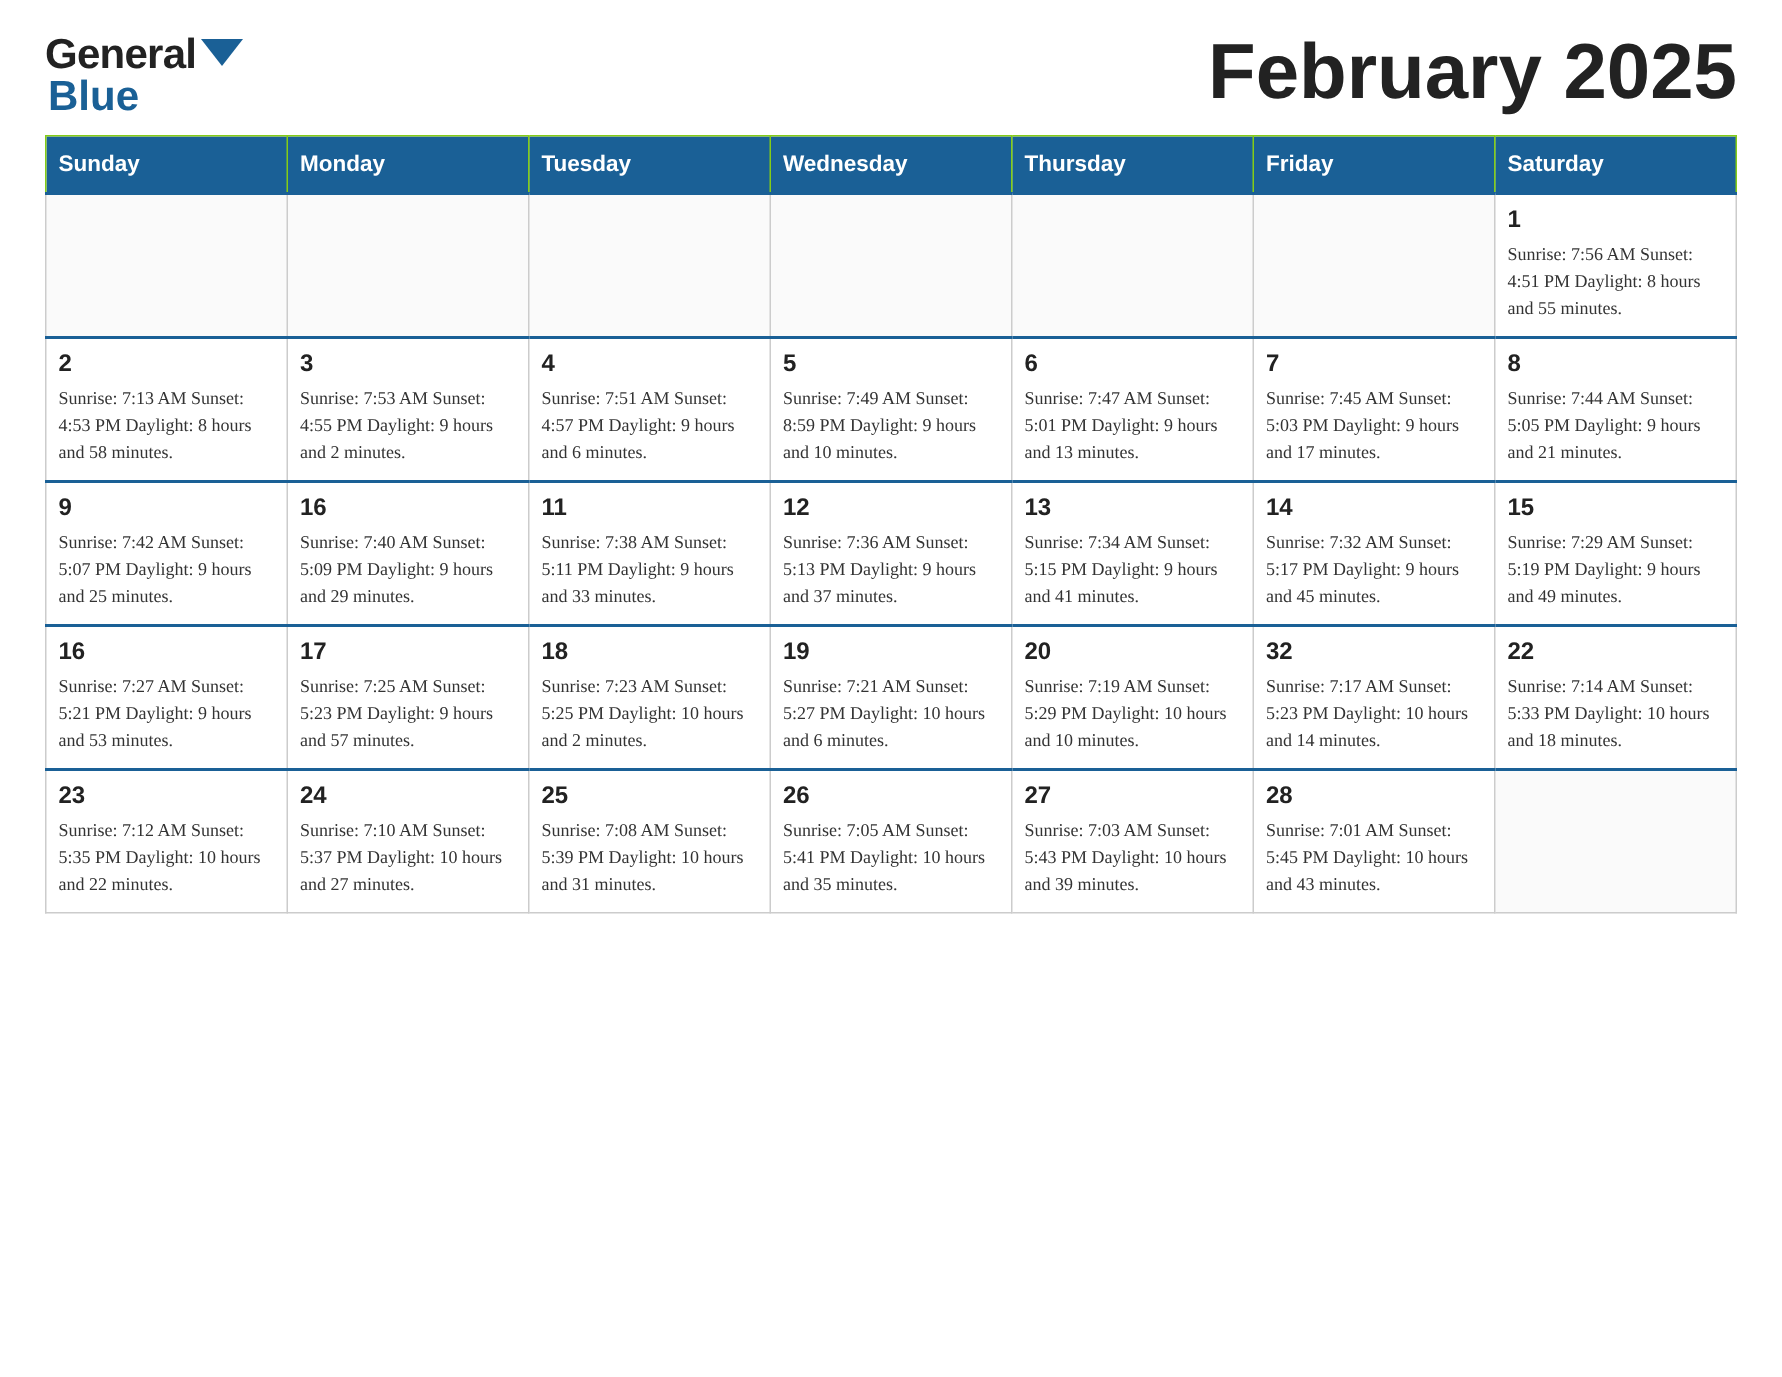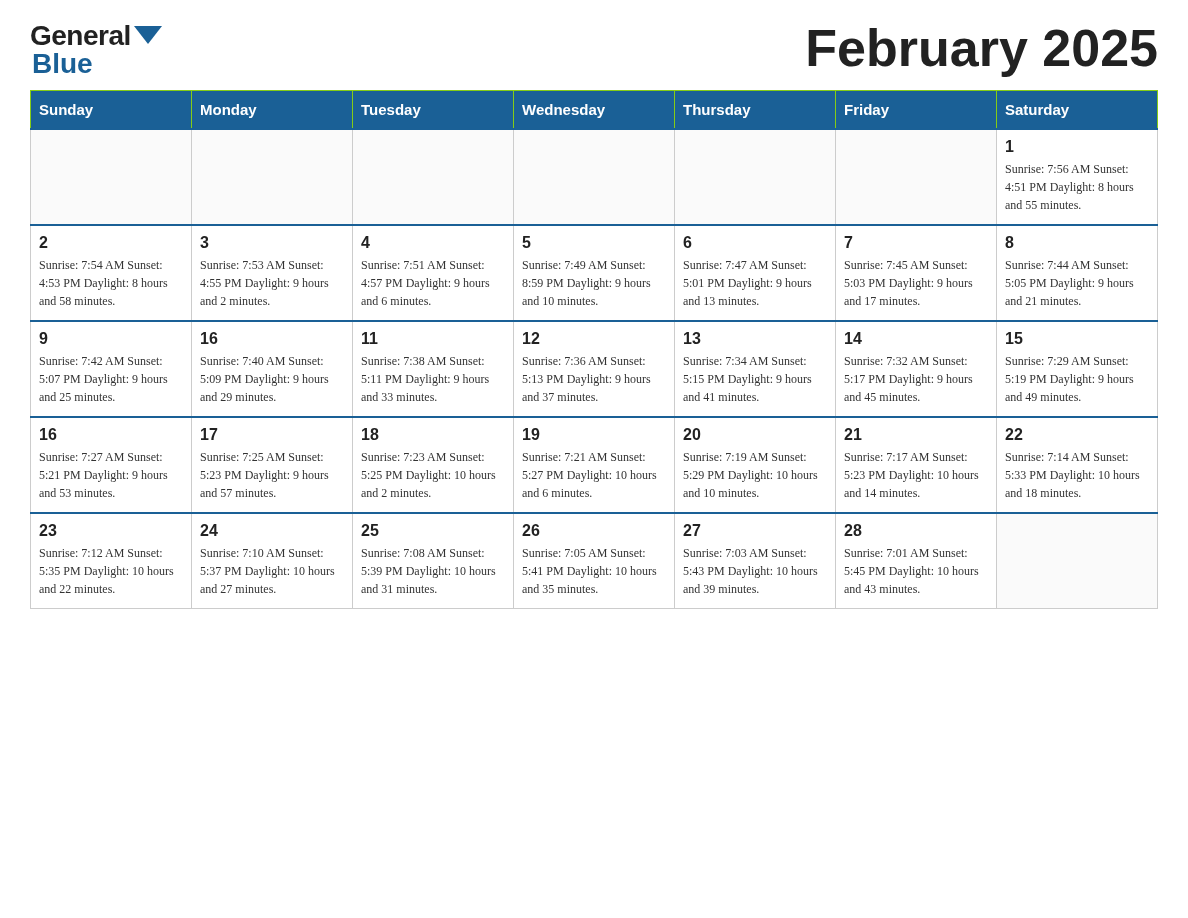--- a/index.html
+++ b/index.html
@@ -143,21 +143,21 @@
         <td>
           <div class="day-num">1</div>
           <div class="day-info">Sunrise: 7:56 AM
 Sunset: 4:51 PM
 Daylight: 8 hours and 55 minutes.</div>
         </td>
       </tr>
       <tr>
         <td>
           <div class="day-num">2</div>
-          <div class="day-info">Sunrise: 7:54 AM
+          <div class="day-info">Sunrise: 7:13 AM
 Sunset: 4:53 PM
 Daylight: 8 hours and 58 minutes.</div>
         </td>
         <td>
           <div class="day-num">3</div>
           <div class="day-info">Sunrise: 7:53 AM
 Sunset: 4:55 PM
 Daylight: 9 hours and 2 minutes.</div>
         </td>
         <td>
@@ -260,21 +260,21 @@
 Sunset: 5:27 PM
 Daylight: 10 hours and 6 minutes.</div>
         </td>
         <td>
           <div class="day-num">20</div>
           <div class="day-info">Sunrise: 7:19 AM
 Sunset: 5:29 PM
 Daylight: 10 hours and 10 minutes.</div>
         </td>
         <td>
-          <div class="day-num">21</div>
+          <div class="day-num">32</div>
           <div class="day-info">Sunrise: 7:17 AM
 Sunset: 5:23 PM
 Daylight: 10 hours and 14 minutes.</div>
         </td>
         <td>
           <div class="day-num">22</div>
           <div class="day-info">Sunrise: 7:14 AM
 Sunset: 5:33 PM
 Daylight: 10 hours and 18 minutes.</div>
         </td>

